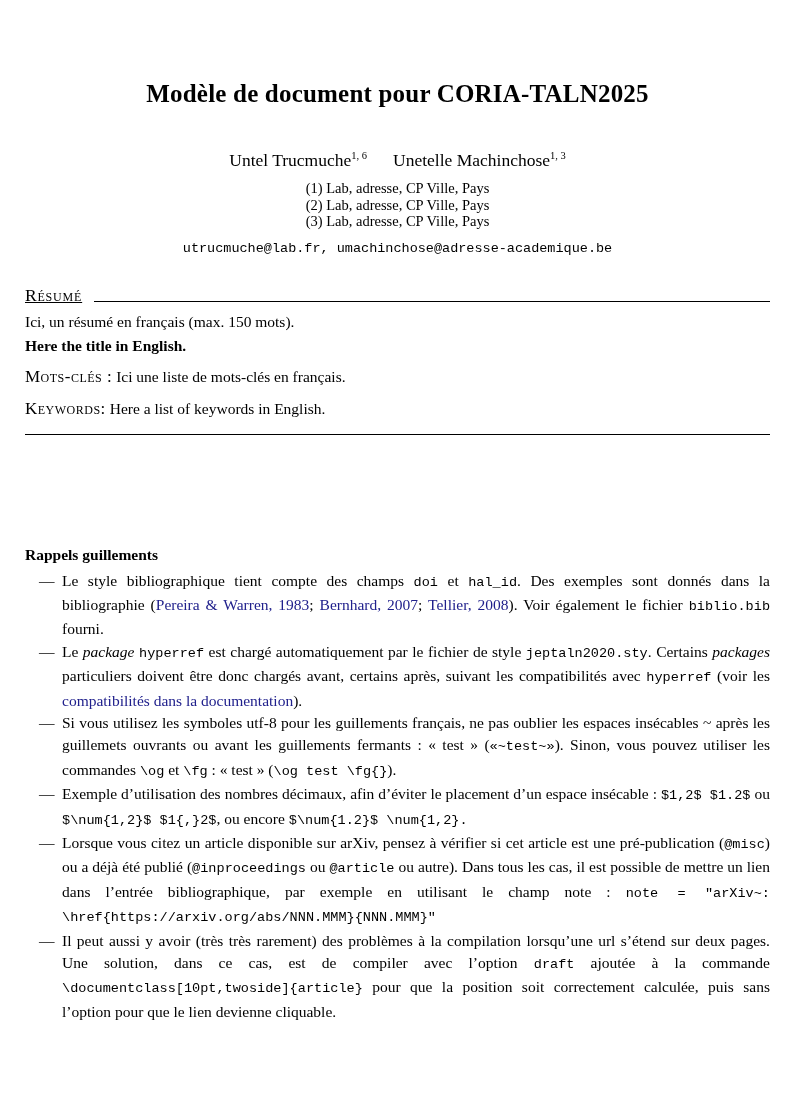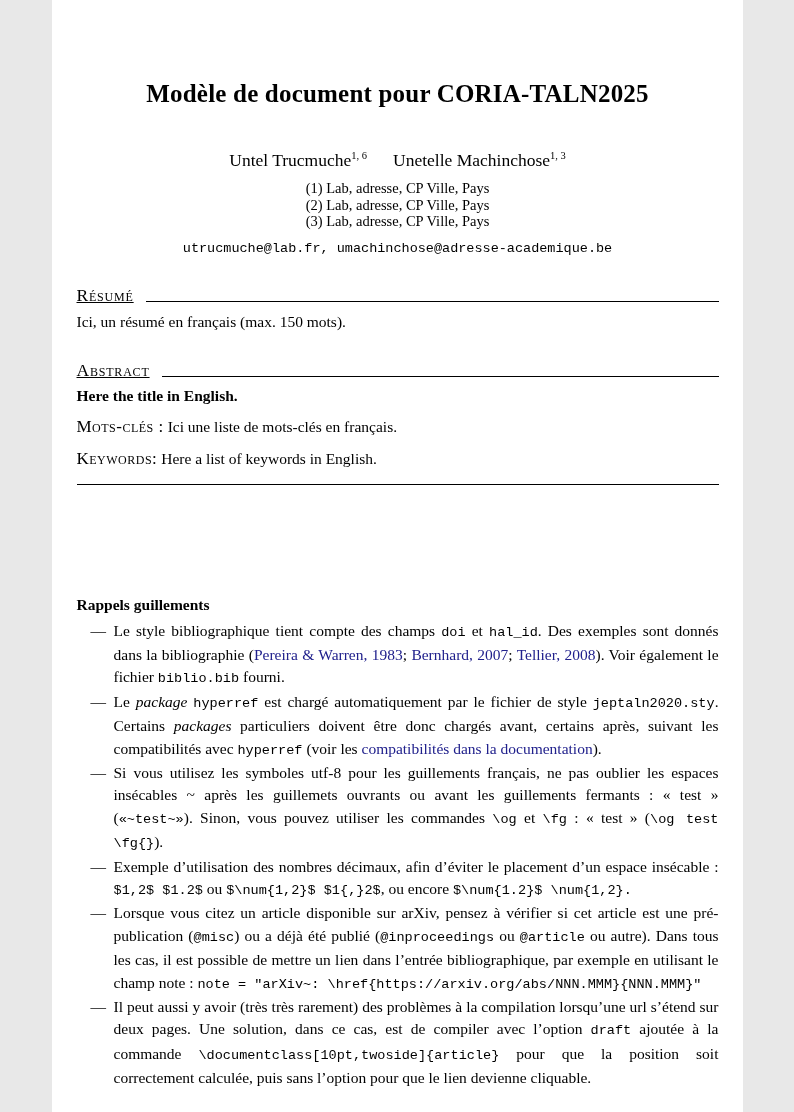--- a/index.html
+++ b/index.html
@@ -1,18 +1,18 @@
 <!DOCTYPE html>
 <html><head>
 <meta charset="utf-8">
 <style>
   * { margin:0; padding:0; box-sizing:border-box; }
   html,body { background:#e8e8e8; }
   .page {
-    width:691px; height:1112px; margin:0 auto; background:#ffffff;
+    width:794px; height:1112px; margin:0 auto; background:#ffffff;
     font-family:"Liberation Serif", serif; color:#000;
     padding:80px 24px 12px 25px; overflow:hidden; position:relative;
   }
   .doc-title { font-size:25px; font-weight:bold; text-align:center; letter-spacing:0.2px; }
   .authors { text-align:center; font-size:17.5px; margin-top:42px; }
   .affil { text-align:center; font-size:14.5px; line-height:16.5px; }
   .affil-first { margin-top:9px; }
   .email { text-align:center; font-family:"Liberation Mono", monospace; font-size:13.5px; margin-top:11px; }
 
   .sec-head { display:flex; align-items:flex-end; margin-top:29px; font-size:17.5px;text-decoration:underline; }
@@ -52,24 +52,20 @@
   <div class="affil">(3) Lab, adresse, CP Ville, Pays</div>
 
   <div class="email">utrucmuche@lab.fr, umachinchose@adresse-academique.be</div>
 
   <div class="sec-head">
     <span class="sec-label">Résumé</span>
     <span class="sec-rule"></span>
   </div>
   <div class="body-line">Ici, un résumé en français (max. 150 mots).</div>
 
-  <div class="sec-head">
-    <span class="sec-label">Abstract</span>
-    <span class="sec-rule"></span>
-  </div>
   <div class="abstract-title">Here the title in English.</div>
 
   <div class="kv">
     <span class="kv-label">Mots-clés&nbsp;:</span><span> Ici une liste de mots-clés en français.</span>
   </div>
   <div class="kv">
     <span class="kv-label">Keywords:</span><span> Here a list of keywords in English.</span>
   </div>
 
   <hr class="final-rule">

